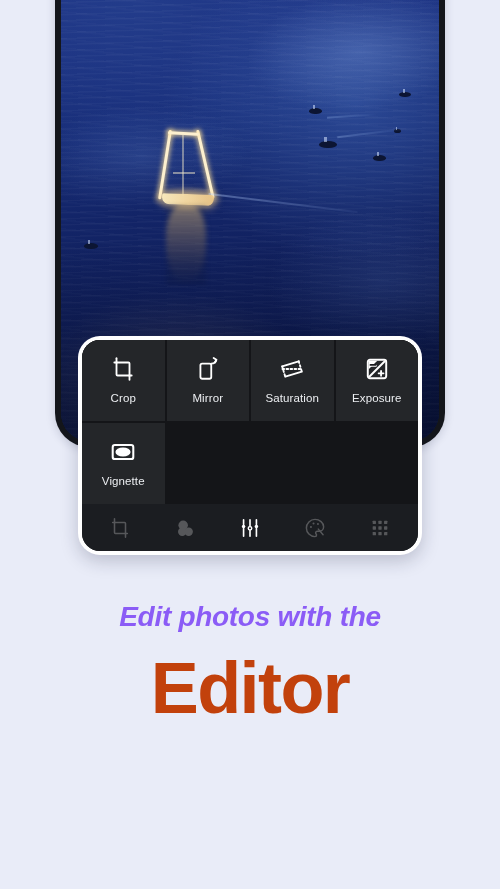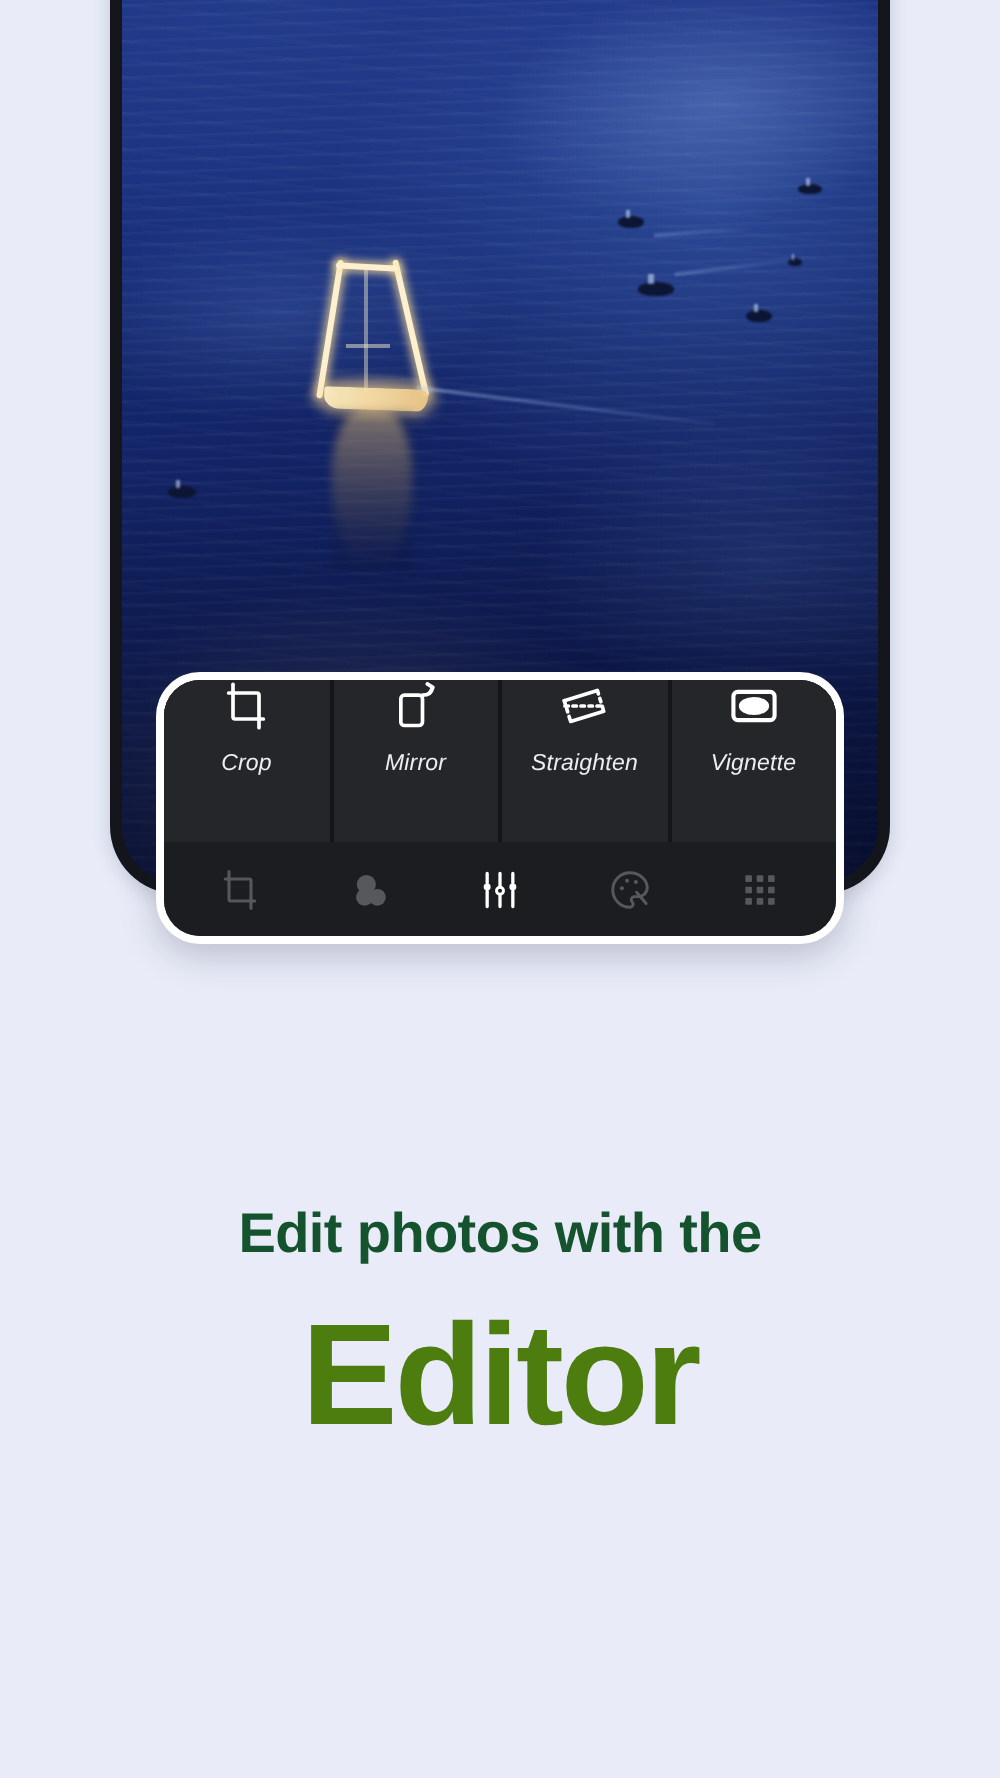--- a/index.html
+++ b/index.html
@@ -145,23 +145,23 @@
     gap: 2px;
     background: #141518;
     padding: 0;
   }
   .tool-cell {
     background: #242629;
     height: 81px;
     display: flex;
     flex-direction: column;
     align-items: center;
+    justify-content: center;
     gap: 11px;
     cursor: pointer;
-    font-style: italic;
   }
   .tool-icon { width: 26px; height: 26px; display: block; }
   .tool-icon svg { width: 26px; height: 26px; display: block; }
   .tool-label {
     color: #eceef1;
     font-size: 11.5px;
     letter-spacing: .1px;
     line-height: 1;
   }
 
@@ -183,28 +183,29 @@
   .bar-btn.active svg { opacity: 1; }
 
   
   #caption-block {
     position: absolute;
     left: 0; right: 0;
     top: 602px;
     text-align: center;
   }
   #caption-line1 {
-    color: #14532d;
+    color: #8b5cf6;
     font-size: 28px;
     font-weight: bold;
     letter-spacing: -0.3px;
     line-height: 1.1;
+    font-style: italic;
   }
   #caption-line2 {
-    color: #4d7c0f;
+    color: #c2410c;
     font-size: 72px;
     font-weight: bold;
     letter-spacing: -1.6px;
     line-height: 1.05;
     margin-top: 18px;
   }
 </style>
 </head>
 <body>
 
@@ -279,25 +280,39 @@
           <svg viewBox="0 0 24 24" fill="none" stroke="#ffffff" stroke-width="1.7" stroke-linecap="round" stroke-linejoin="round">
             <g transform="rotate(-17 12 12)">
               <path d="M4 7h16"></path>
               <path d="M4 17h16"></path>
               <path d="M4 7v10" stroke-dasharray="1.6 2.2"></path>
               <path d="M20 7v10" stroke-dasharray="1.6 2.2"></path>
             </g>
             <path d="M3.2 12h17.6" stroke-dasharray="1.6 2.1"></path>
           </svg>
         </span>
-        <span class="tool-label">Straighten</span>
-      </div>
-
-
-
+        <span class="tool-label">Saturation</span>
+      </div>
+
+
+
+      <div class="tool-cell">
+        <span class="tool-icon">
+          <svg viewBox="0 0 24 24">
+            <rect x="3.5" y="3.5" width="17" height="17" rx="2" fill="none" stroke="#ffffff" stroke-width="1.8"></rect>
+            <path d="M4.6 19.4 19.4 4.6" stroke="#ffffff" stroke-width="1.8"></path>
+            <path d="M6 9h5" stroke="#ffffff" stroke-width="1.8" stroke-linecap="round"></path>
+            <path d="M13.5 16h4.5M15.75 13.75v4.5" stroke="#ffffff" stroke-width="1.7" stroke-linecap="round"></path>
+            <path d="M4.6 4.6 L13 4.6 L4.6 13 Z" fill="#ffffff" opacity=".0"></path>
+            <path d="M4.3 4.3 h8 l-8 8 z" fill="#ffffff"></path>
+            <path d="M6 8.2h4.6" stroke="#18191d" stroke-width="1.7" stroke-linecap="round"></path>
+          </svg>
+        </span>
+        <span class="tool-label">Exposure</span>
+      </div>
 
 
       <div class="tool-cell">
         <span class="tool-icon">
           <svg viewBox="0 0 24 24">
             <rect x="2.5" y="5.5" width="19" height="13" rx="2" fill="none" stroke="#ffffff" stroke-width="1.9"></rect>
             <ellipse cx="12" cy="12" rx="7" ry="4.2" fill="#ffffff"></ellipse>
           </svg>
         </span>
         <span class="tool-label">Vignette</span>

